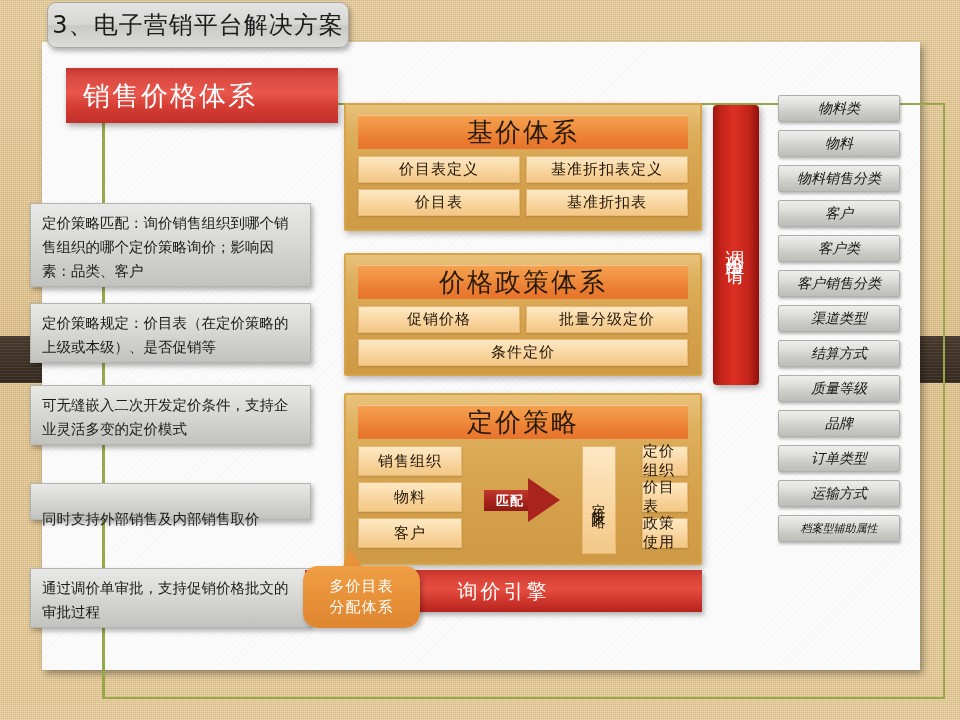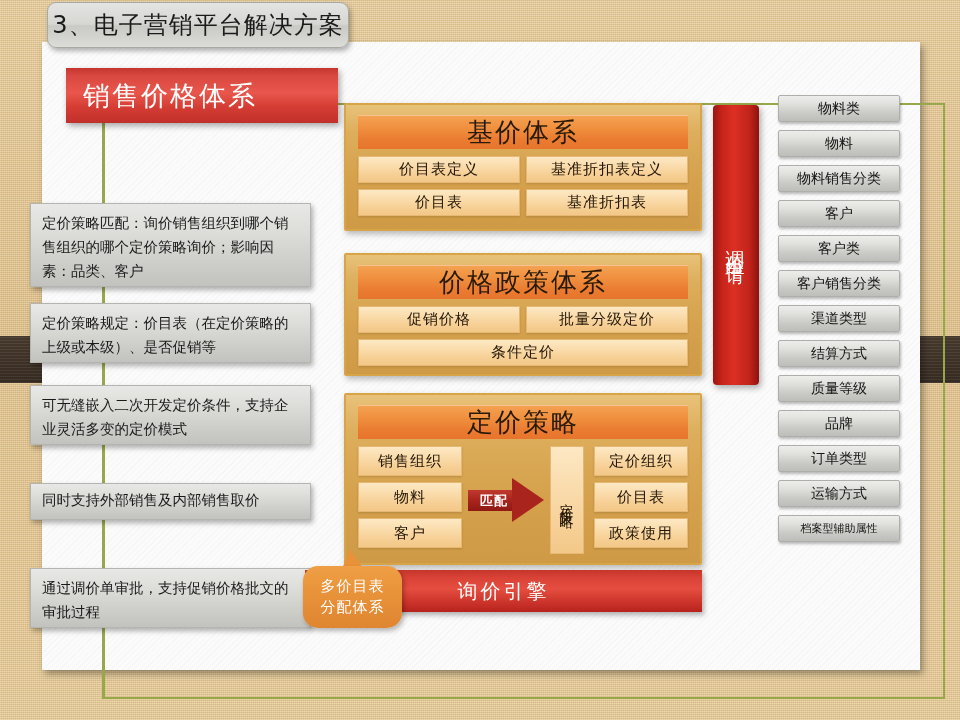--- a/index.html
+++ b/index.html
@@ -87,21 +87,21 @@
     box-shadow: 2px 3px 5px rgba(0,0,0,0.3);
     color: #1a1a1a;
     font-size: 14.5px;
     line-height: 24px;
     padding: 7px 11px;
     box-sizing: border-box;
   }
   #note-0 { left: 30px; top: 203px; width: 281px; height: 84px; }
   #note-1 { left: 30px; top: 303px; width: 281px; height: 60px; }
   #note-2 { left: 30px; top: 385px; width: 281px; height: 60px; }
-  #note-3 { left: 30px; top: 483px; width: 281px; height: 37px; padding-top: 4px; }
+  #note-3 { left: 30px; top: 483px; width: 281px; height: 37px; padding-top: 23px; }
   #note-4 { left: 30px; top: 568px; width: 281px; height: 60px; }
 
   
   .card {
     position: absolute;
     border: 2px solid #d7a447;
     border-radius: 2px;
     box-sizing: border-box;
     background: linear-gradient(180deg, #e8c27a 0%, #ddae5c 22%, #d5a14c 60%, #cf9a45 100%);
     box-shadow: 2px 3px 6px rgba(0,0,0,0.28);
@@ -130,21 +130,21 @@
     font-size: 15px;
     letter-spacing: 1px;
     box-shadow: 0 1px 2px rgba(0,0,0,0.14);
   }
   .cell-row { display: flex; gap: 6px; margin-bottom: 6px; }
   .cell-row .cell { flex: 1; height: 27px; }
   .cell-full { height: 27px; }
 
   
   #strategy-body {
-    display: flex; align-items: flex-start; gap: 0;
+    display: flex; align-items: flex-start; gap: 16px;
     height: 108px;
   }
   #strategy-left { width: 104px; display: flex; flex-direction: column; gap: 6px; }
   #strategy-left .cell { height: 30px; }
   #arrow-wrap {
     width: 88px; height: 108px;
     display: flex; align-items: center; justify-content: center;
     position: relative;
   }
   #match-arrow {
@@ -215,41 +215,42 @@
     margin-bottom: 8px;
     background: linear-gradient(180deg, #ededeb 0%, #e2e2df 28%, #c9c9c6 70%, #bdbdba 100%);
     border: 1px solid #aeaeaa;
     border-radius: 2px;
     box-shadow: 1px 2px 3px rgba(0,0,0,0.27);
     display: flex; align-items: center; justify-content: center;
     color: #141414;
     font-size: 14px;
     white-space: nowrap;
     box-sizing: border-box;
+    font-style: italic;
   }
   .rbtn.narrow { font-size: 11px; }
 
   
   #inquiry-bar {
     position: absolute;
     left: 305px; top: 570px;
     width: 397px; height: 42px;
     background: linear-gradient(180deg, #c5352b 0%, #d94236 18%, #e44d3f 45%, #cb332a 78%, #b5231c 100%);
     display: flex; align-items: center; justify-content: center;
     box-shadow: 2px 3px 5px rgba(0,0,0,0.3);
   }
   #inquiry-bar span {
     color: #ffffff; font-size: 20px; letter-spacing: 3px;
   }
 
   
   #callout {
     position: absolute;
     left: 303px; top: 566px;
-    width: 99px; height: 62px;
+    width: 117px; height: 62px;
     background: linear-gradient(180deg, #ef9f45 0%, #e8923a 45%, #de8630 100%);
     border-radius: 15px;
     display: flex; align-items: center; justify-content: center;
     box-shadow: 2px 3px 5px rgba(0,0,0,0.28);
     z-index: 6;
   }
   #callout .txt {
     color: #ffffff; font-size: 15px; line-height: 21px;
     text-align: center; letter-spacing: 1px;
   }

